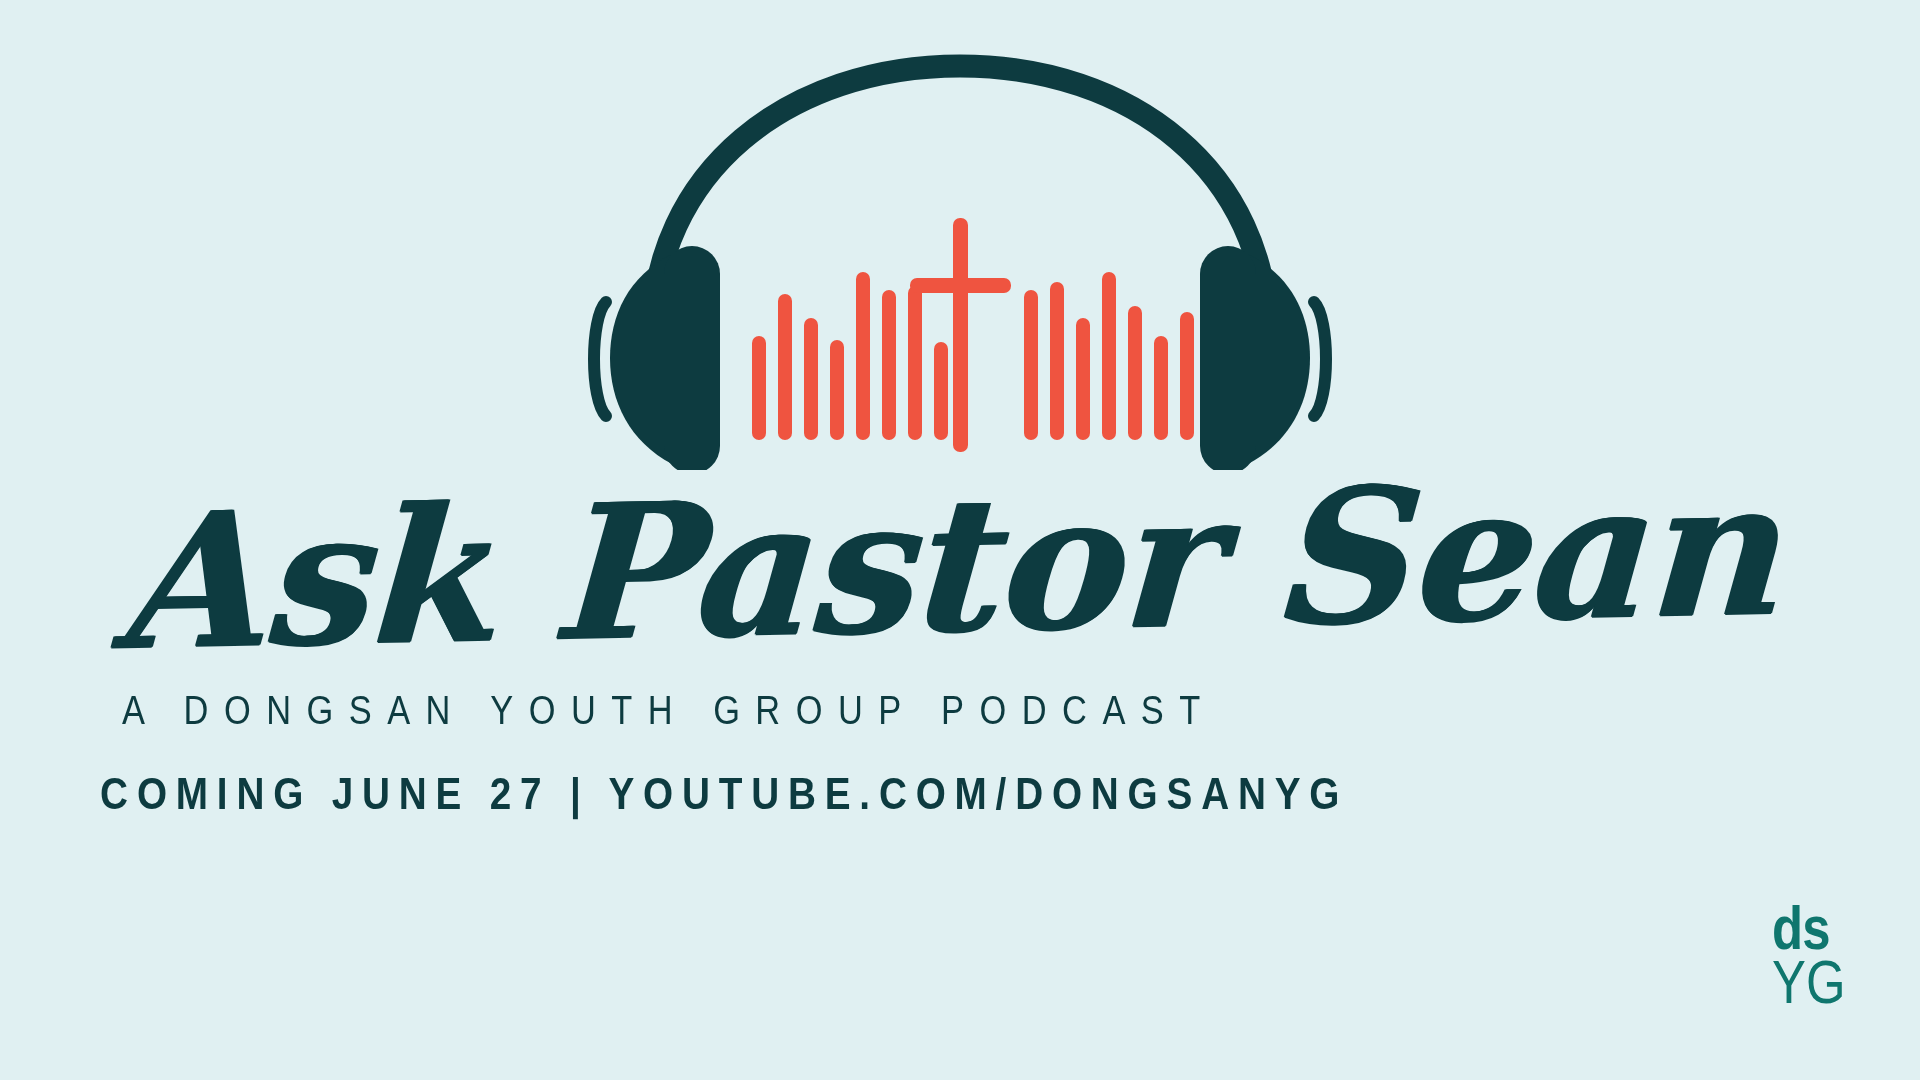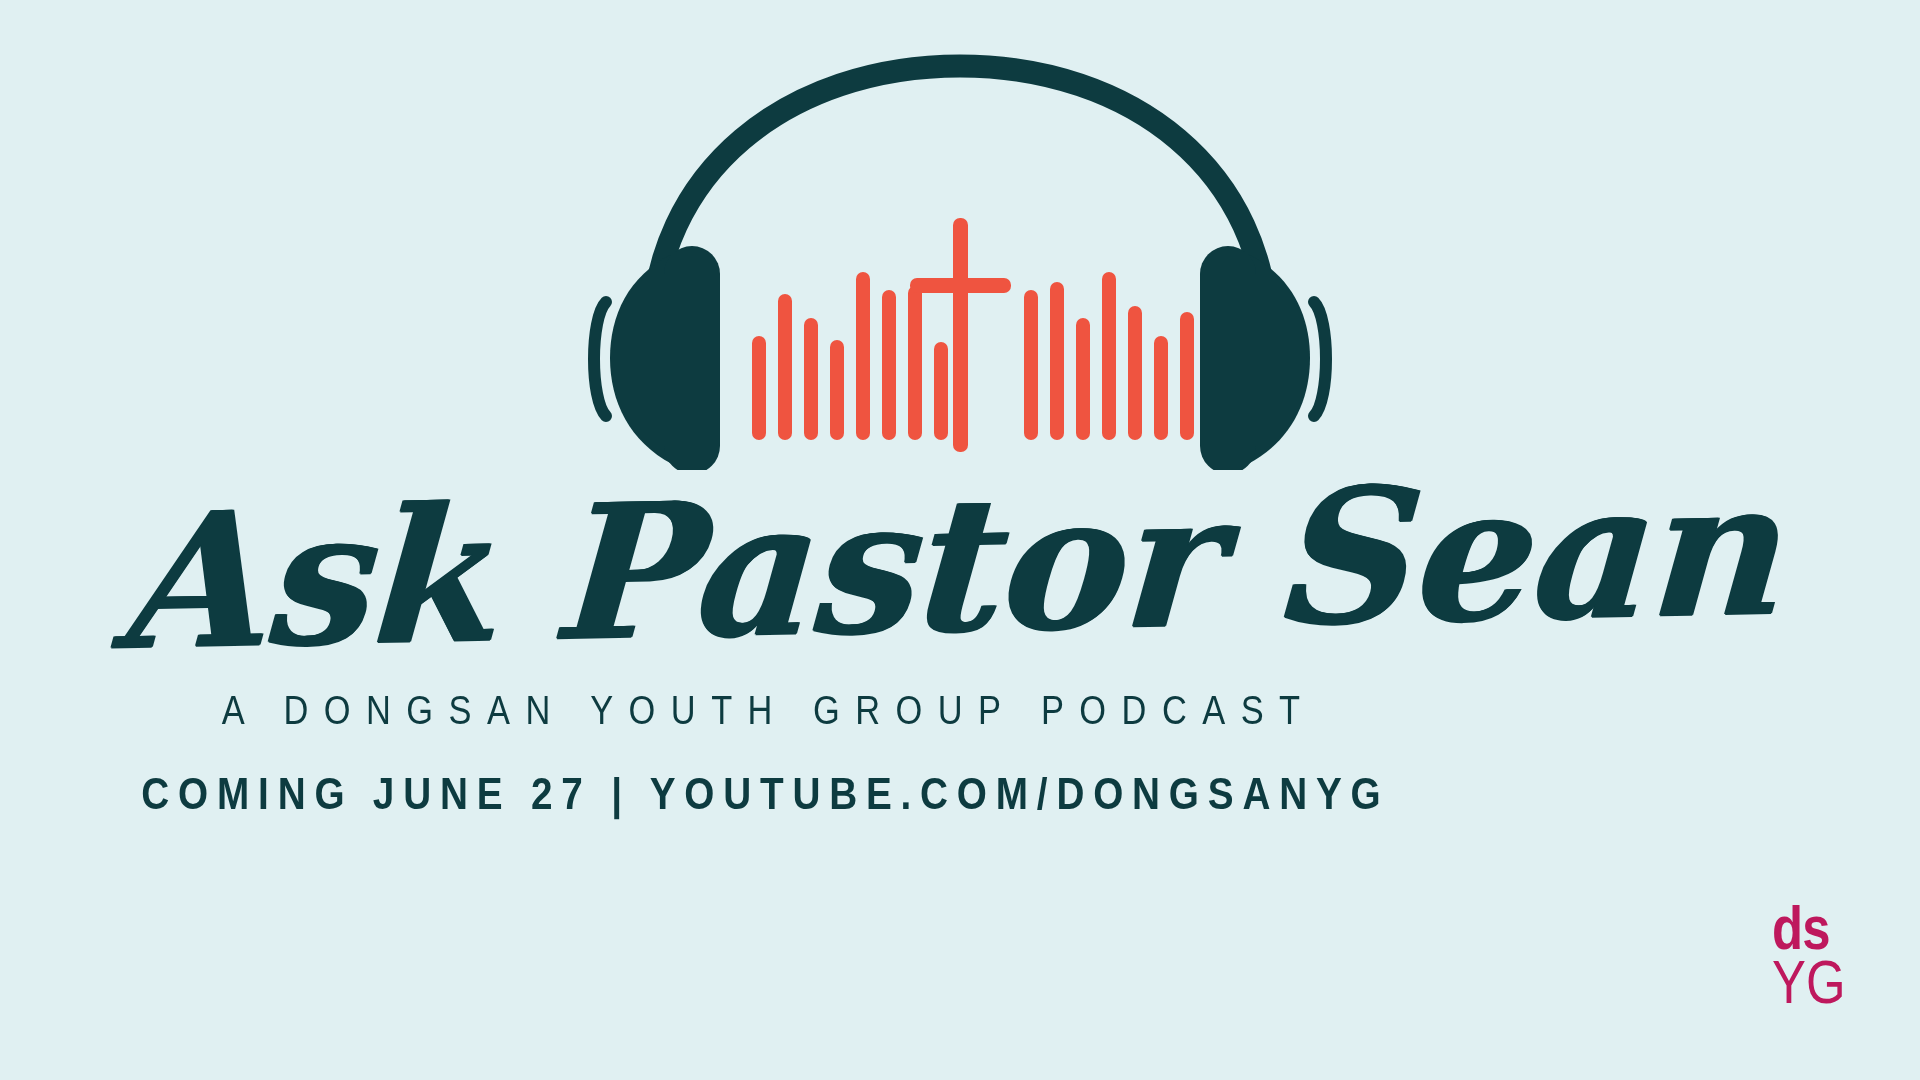--- a/index.html
+++ b/index.html
@@ -41,21 +41,20 @@
     transform:skewX(-6deg) rotate(-1.2deg);
     white-space:nowrap;
     text-shadow:1px 0 0 #0d3b40, -1px 0 0 #0d3b40, 0 1px 0 #0d3b40;
   }
 
   
   #sub-block {
     position:absolute;
     left:0; top:690px;
     width:1522px;
-    text-align:center;
   }
   #sub-line-1 {
     font-family:"Liberation Sans Narrow","Liberation Sans", sans-serif;
     font-size:40px;
     font-weight:400;
     color:#0d3b40;
     letter-spacing:18px;
     text-indent:18px;
     line-height:1;
     transform:scaleX(0.86);
@@ -74,21 +73,21 @@
     white-space:nowrap;
   }
 
   
   #corner-logo {
     position:absolute;
     right:38px; bottom:72px;
     width:110px;
     text-align:left;
     line-height:0.86;
-    color:#be185d;
+    color:#0f766e;
   }
   #corner-ds {
     font-family:"Liberation Sans Narrow","Liberation Sans", sans-serif;
     font-weight:700;
     font-size:62px;
     letter-spacing:-1px;
     display:block;
     transform:scaleX(0.82);
     transform-origin:left center;
   }

